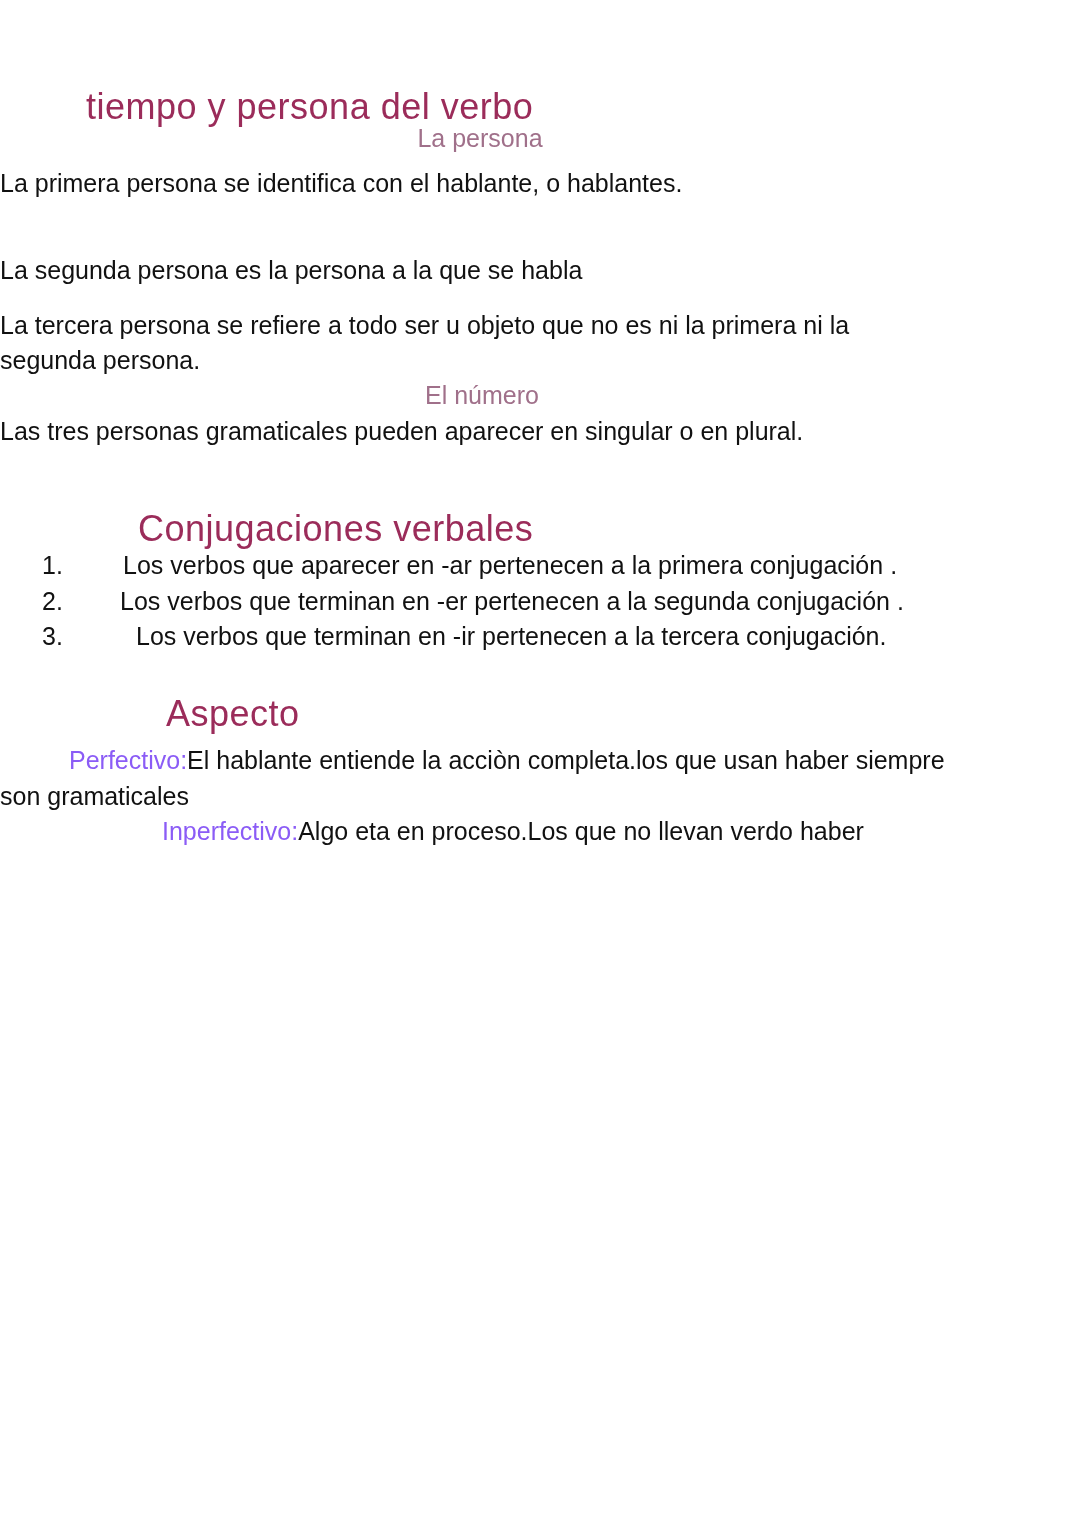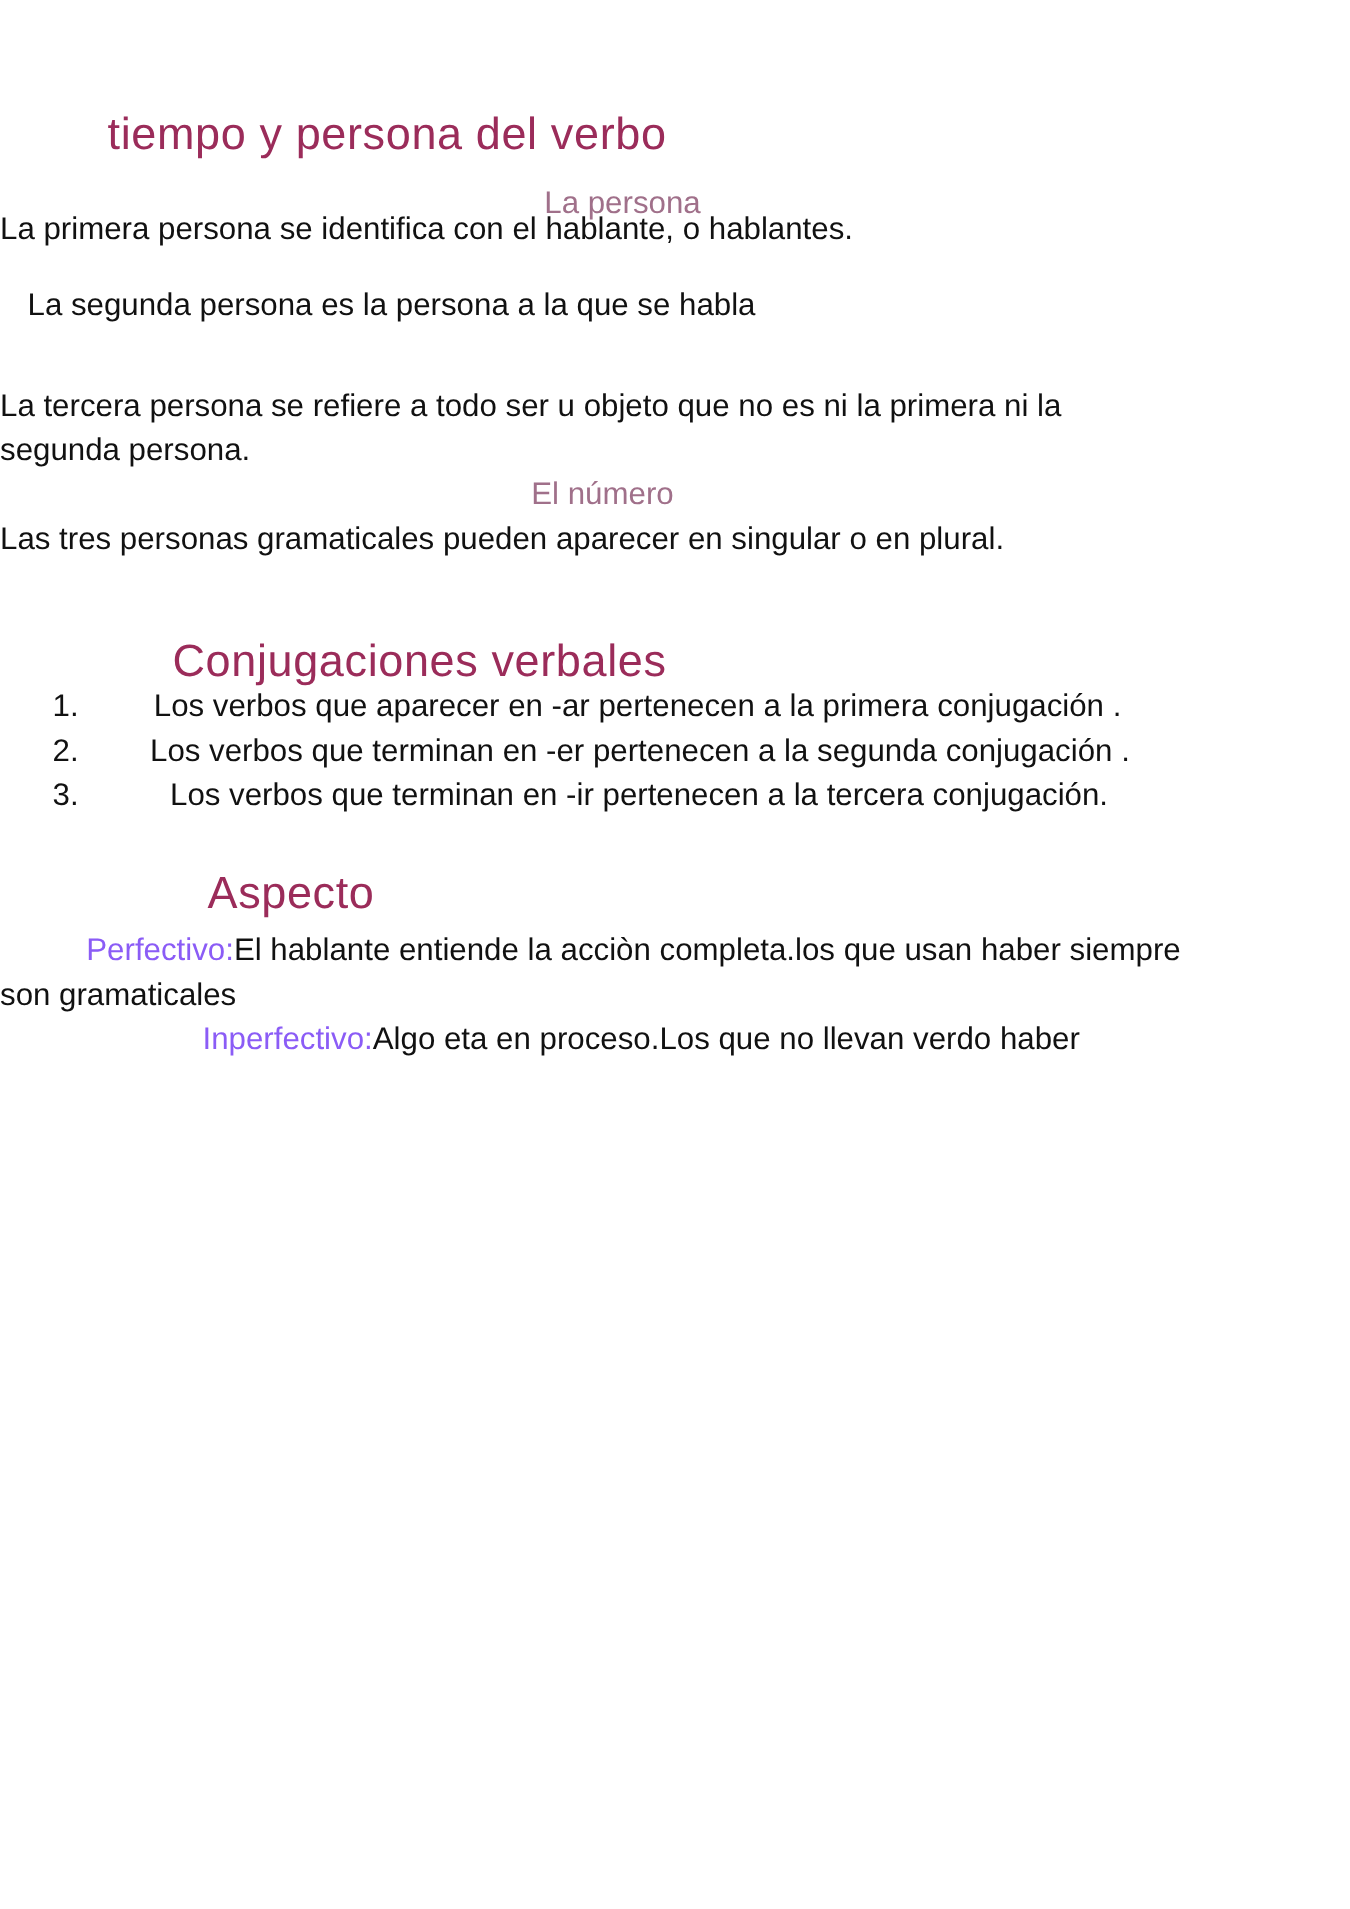--- a/index.html
+++ b/index.html
@@ -21,25 +21,25 @@
     .num { font-size: 25px; color: #111111; }
     .label { color: #8b5cf6; }
   </style>
 </head>
 <body>
 
 <div>
 
   <div class="abs heading" style="left:86px; top:86px;">tiempo y persona del verbo</div>
 
-  <div class="abs sub" style="left:0; width:960px; top:148px;padding-left:18px;">La persona</div>
+  <div class="abs sub" style="left:0; width:960px; top:124px;">La persona</div>
 
   <div class="abs body-text center" style="left:0; width:964px; top:169px;">La primera persona se identifica con el hablante, o hablantes.</div>
 
-  <div class="abs body-text center" style="left:0; width:956px; top:230px;padding-left:22px;">La segunda persona es la persona a la que se habla</div>
+  <div class="abs body-text center" style="left:0; width:956px; top:256px;">La segunda persona es la persona a la que se habla</div>
 
   <div class="abs body-text center" style="left:0; width:964px; top:311px;">La tercera persona se refiere a todo ser u objeto que no es ni la primera ni la</div>
   <div class="abs body-text center" style="left:0; width:956px; top:346px;">segunda persona.</div>
 
   <div class="abs sub" style="left:0; width:964px; top:381px;">El número</div>
 
   <div class="abs body-text center" style="left:0; width:964px; top:417px;">Las tres personas gramaticales pueden aparecer en singular o en plural.</div>
 
   <div class="abs heading" style="left:138px; top:508px;">Conjugaciones verbales</div>
 

